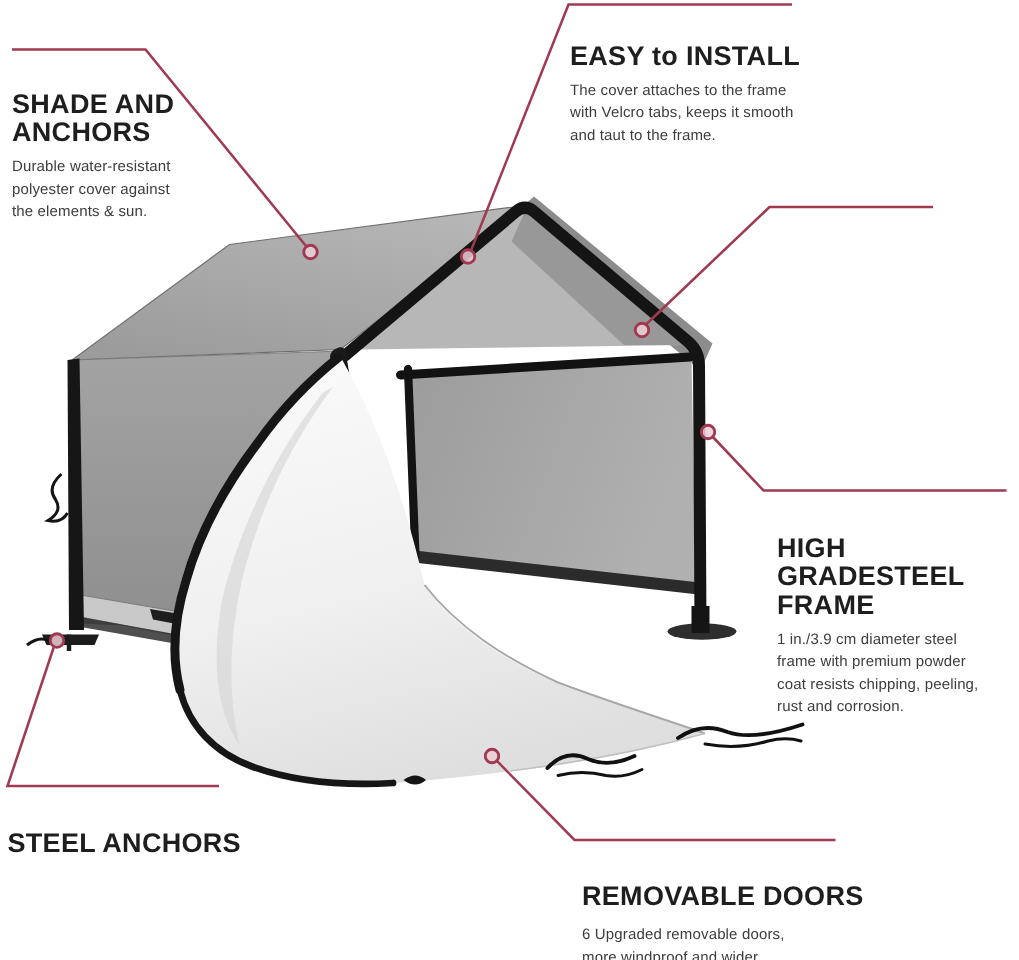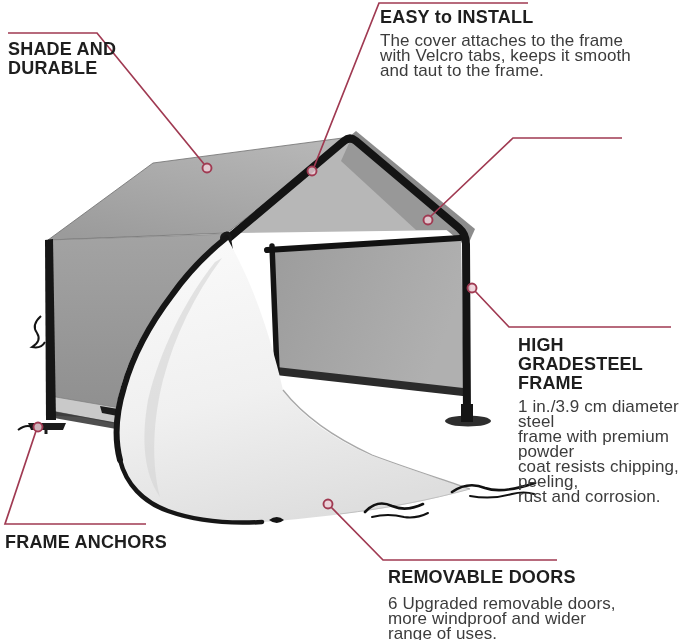--- a/index.html
+++ b/index.html
@@ -1,27 +1,27 @@
 <!DOCTYPE html>
 <html><head>
 <meta charset="utf-8">
 <style>
   html,body{margin:0;padding:0;background:#fff;}
   .stage{
     position:relative;width:679px;height:640px;background:#ffffff;overflow:hidden;
     font-family:"Liberation Sans", sans-serif;
   }
   .stage svg{position:absolute;left:0;top:0;}
-  .callout{position:absolute;z-index:5;}
+  .callout{position:absolute;z-index:5;margin-top:20px;}
   .callout-title{
     font-weight:bold;font-size:18px;line-height:19px;color:#1e1e1e;
     white-space:pre-line;letter-spacing:.2px;
   }
   .callout-body{
-    margin-top:6px;font-size:17px;line-height:15px;color:#3c3c3c;
+    margin-top:6px;font-size:10px;line-height:15px;color:#3c3c3c;
     white-space:pre-line;letter-spacing:.1px;
   }
   .c1{left:8px;top:40px;width:220px;}
   .c2{left:380px;top:8px;width:260px;}
   .c3{left:507px;top:146px;width:170px;}
   .c4{left:518px;top:336px;width:172px;}
   .c5{left:5px;top:533px;width:200px;}
   .c6{left:388px;top:568px;width:240px;}
   .c6 .callout-body{margin-top:9px;}
 </style>
@@ -133,42 +133,45 @@
       <circle cx="312" cy="171" r="4.5"></circle>
       <circle cx="428" cy="220" r="4.5"></circle>
       <circle cx="472" cy="288" r="4.5"></circle>
       <circle cx="38" cy="427" r="4.5"></circle>
       <circle cx="328" cy="504" r="4.5"></circle>
     </g>
   </svg>
 
   <div class="callout c1">
     <div class="callout-title">SHADE AND
-DURABLE</div>
+ANCHORS</div>
+    <div class="callout-body">Durable water-resistant
+polyester cover against
+the elements &amp; sun.</div>
   </div>
 
   <div class="callout c2">
     <div class="callout-title">EASY to INSTALL</div>
     <div class="callout-body">The cover attaches to the frame
 with Velcro tabs, keeps it smooth
 and taut to the frame.</div>
   </div>
 
 
   <div class="callout c4">
     <div class="callout-title">HIGH GRADESTEEL
 FRAME</div>
     <div class="callout-body">1 in./3.9 cm diameter steel
 frame with premium powder
 coat resists chipping, peeling,
 rust and corrosion.</div>
   </div>
 
   <div class="callout c5">
-    <div class="callout-title">FRAME ANCHORS</div>
+    <div class="callout-title">STEEL ANCHORS</div>
   </div>
 
   <div class="callout c6">
     <div class="callout-title">REMOVABLE DOORS</div>
     <div class="callout-body">6 Upgraded removable doors,
 more windproof and wider
 range of uses.</div>
   </div>
 
 </div>

